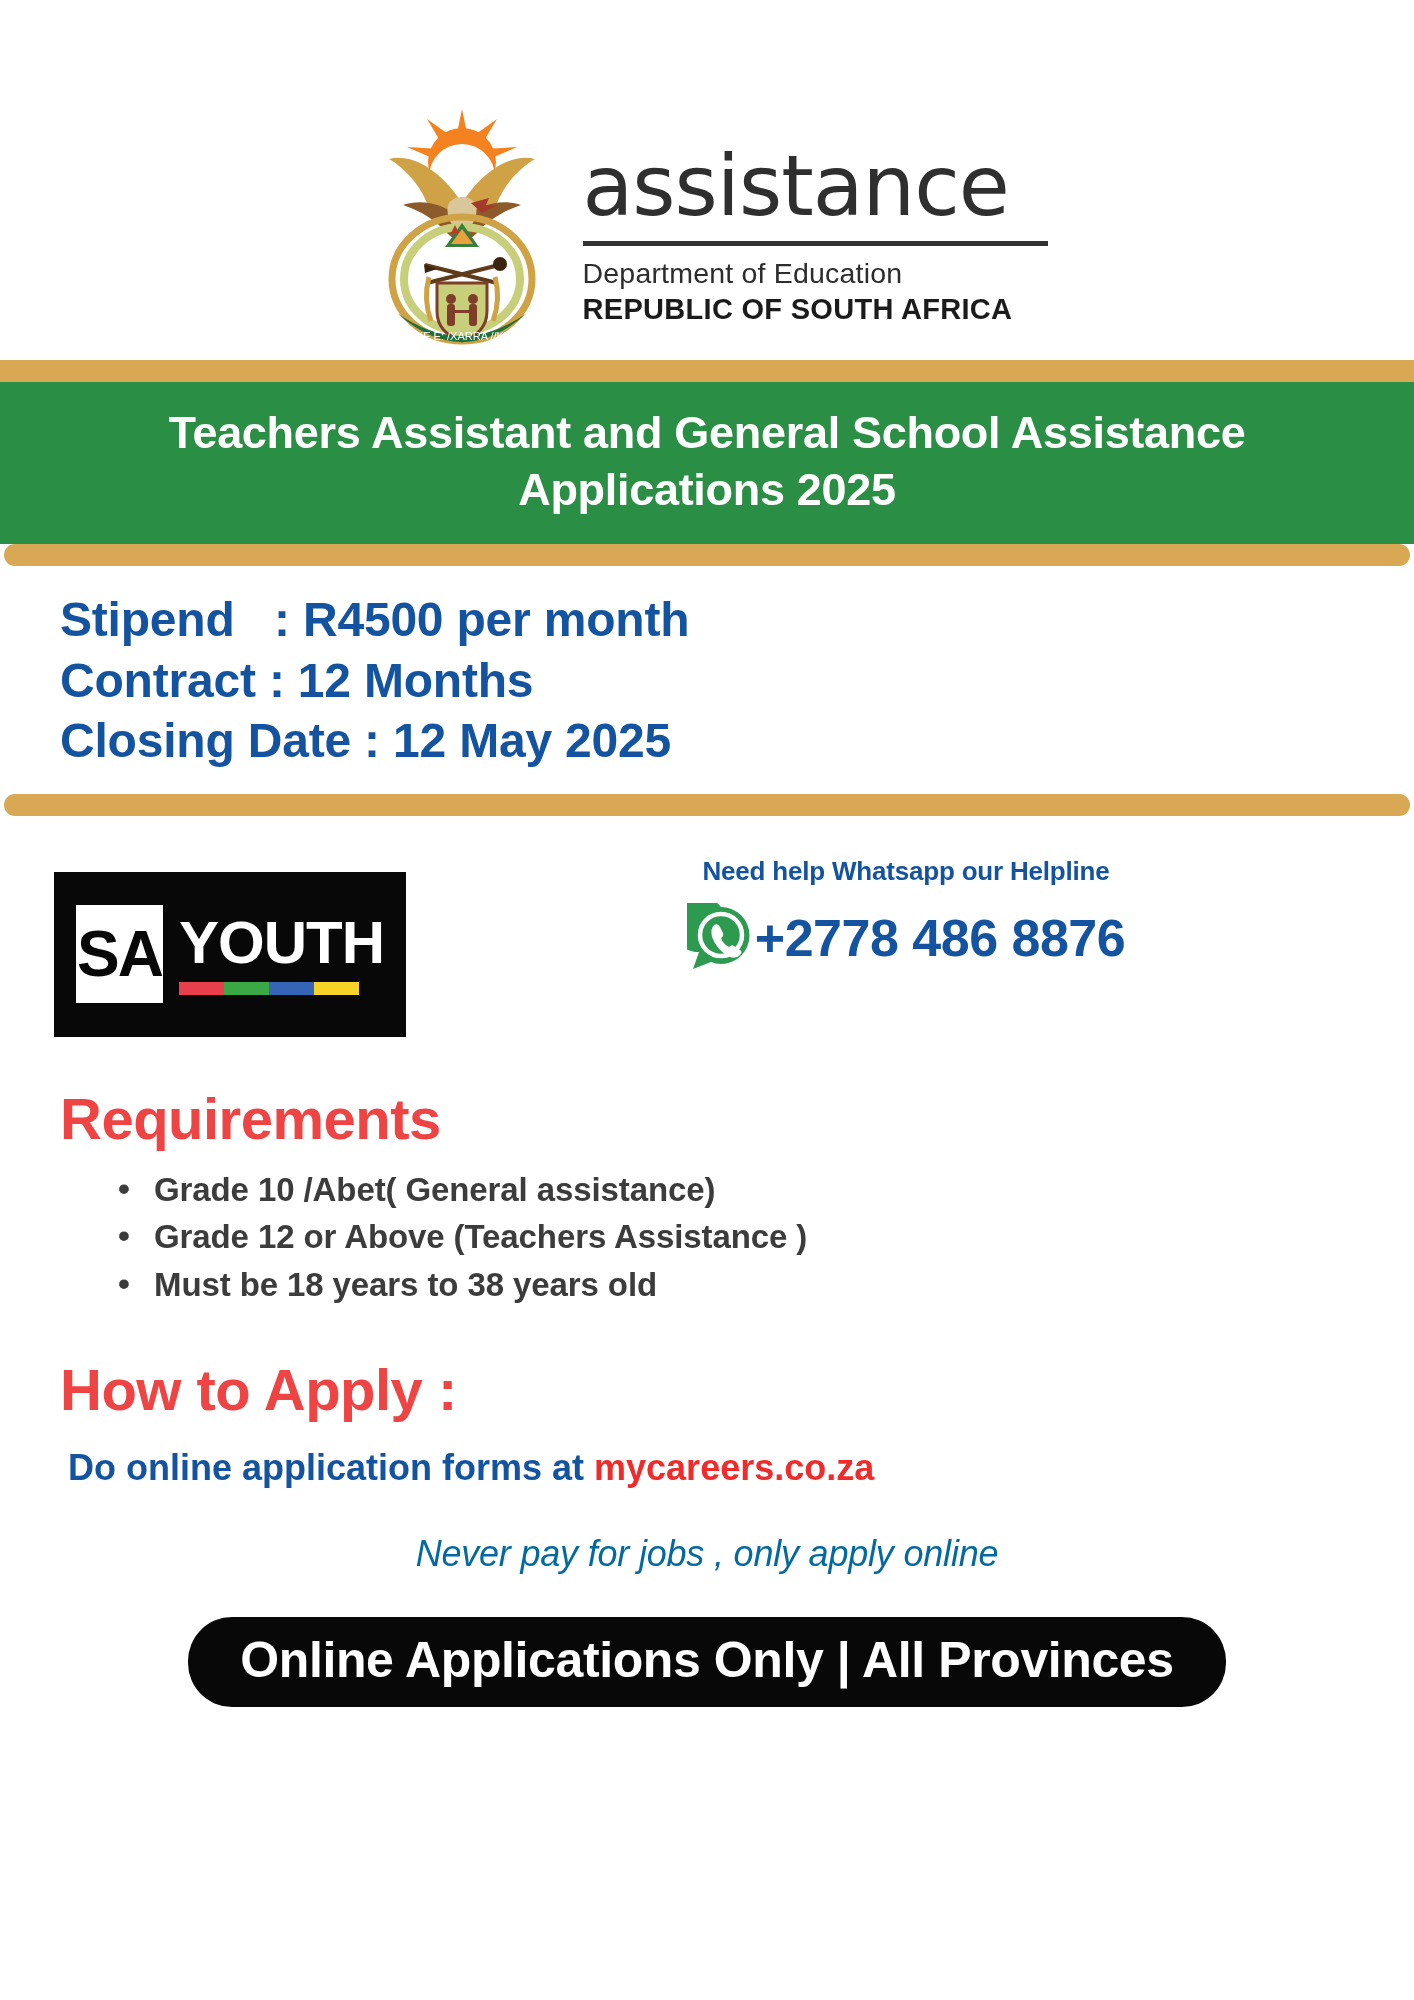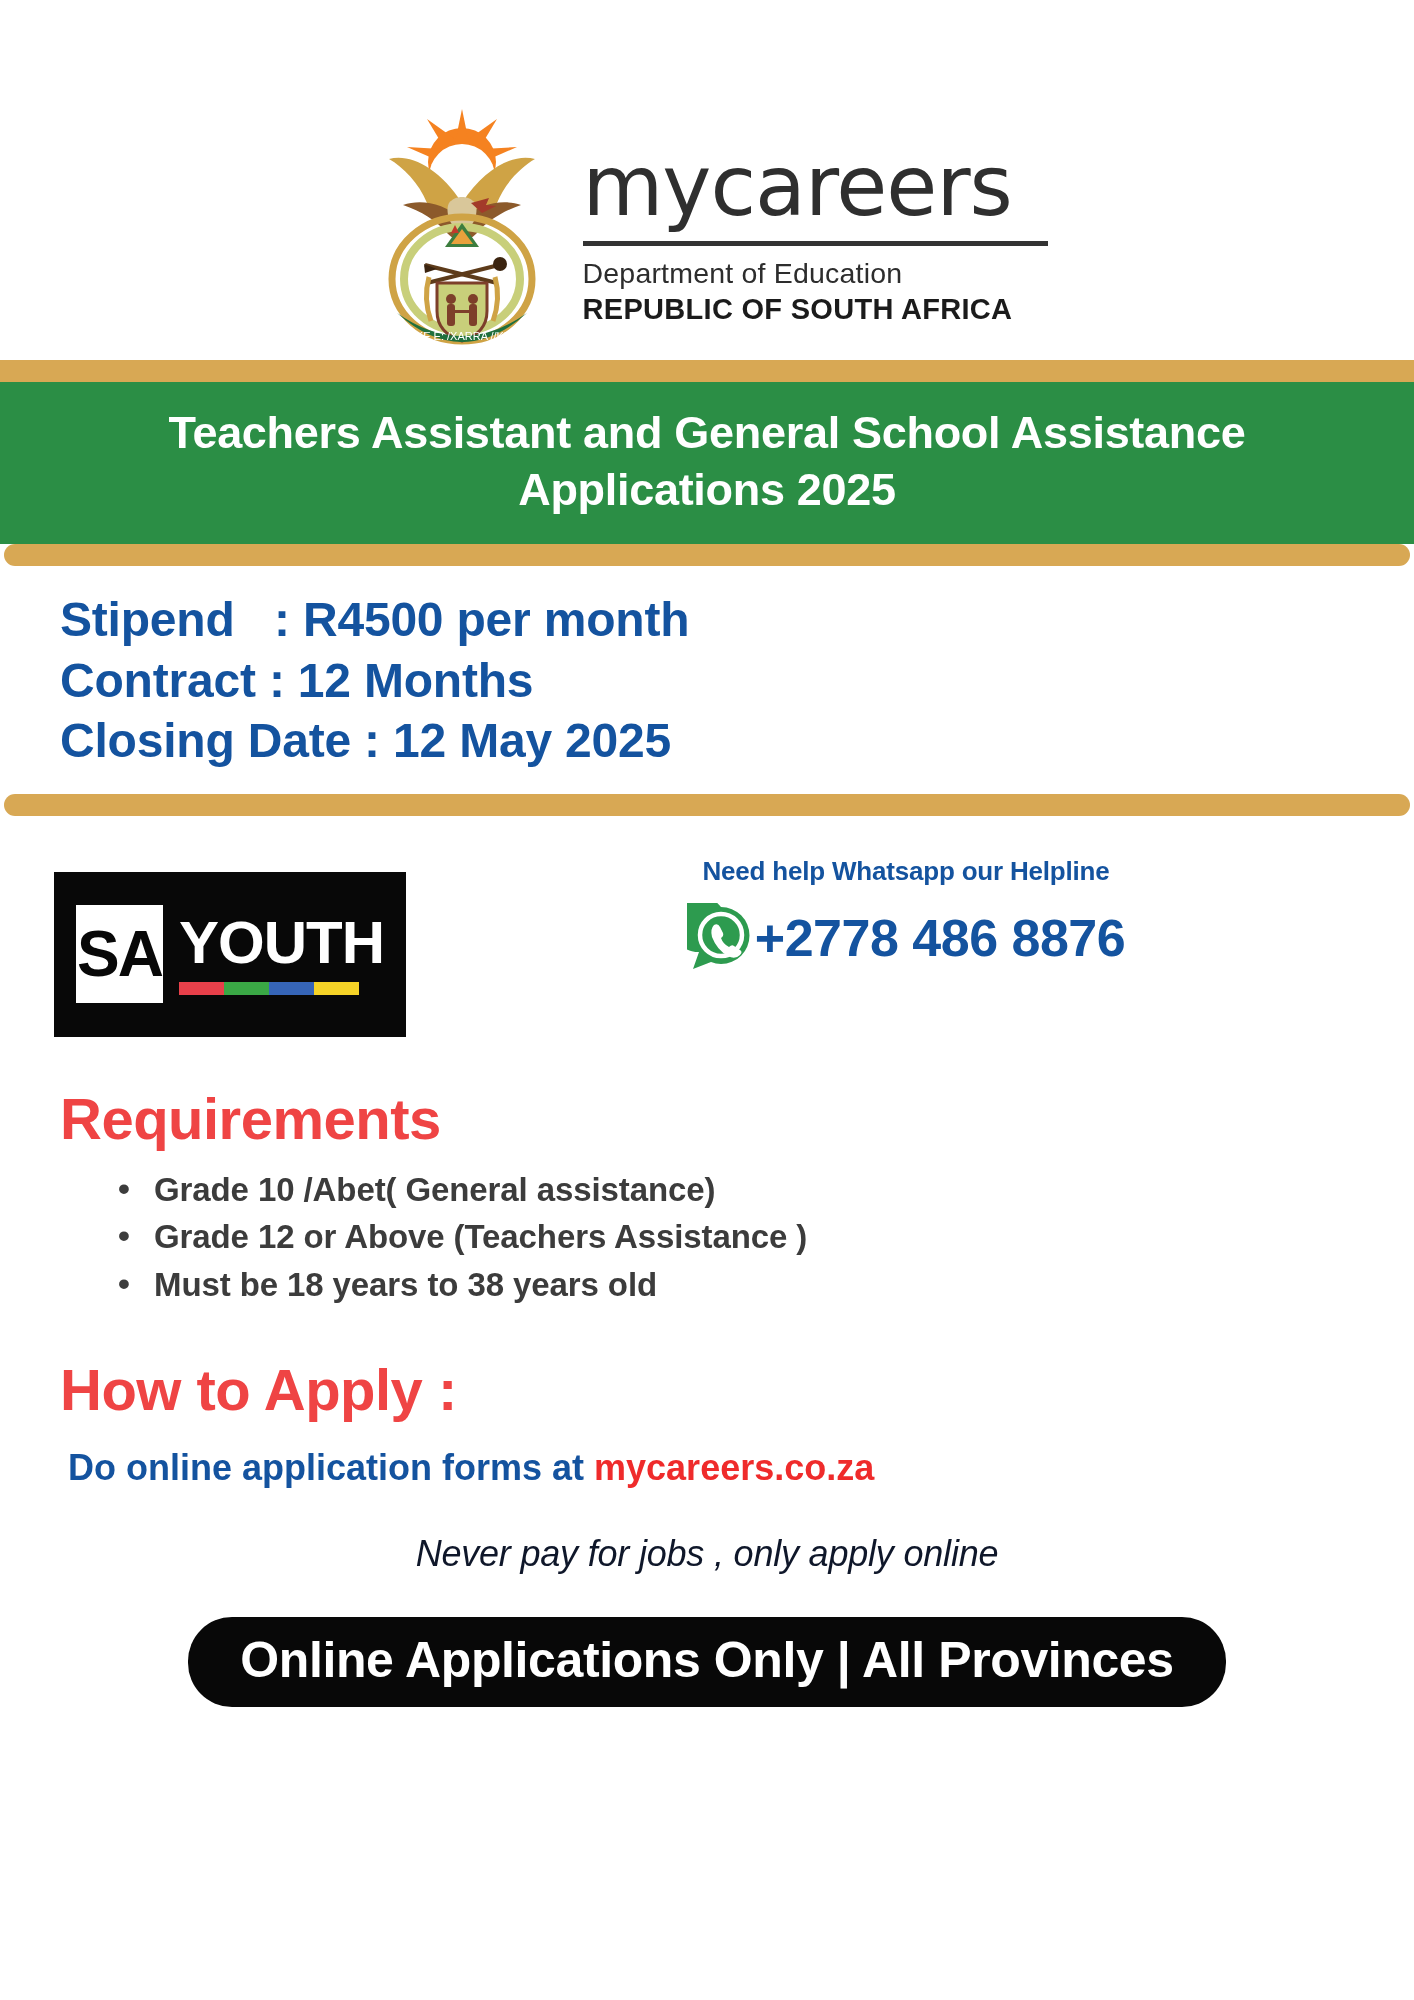--- a/index.html
+++ b/index.html
@@ -96,21 +96,21 @@
     content:"•"; position:absolute; left:0; top:-2px; font-size:34px; color:#3c3c3c;
   }
 
   
   .apply-line {
     padding:24px 0 0 68px; font-size:36px; font-weight:bold; color:#14539f;
   }
   .apply-line .site { color:#ef2b2b; }
   .never {
     text-align:center; padding:44px 0 0 0; font-size:36px;
-    font-style:italic; color:#0f172a; letter-spacing:-.2px;
+    font-style:italic; color:#0369a1; letter-spacing:-.2px;
   }
 
   
   .footer-wrap { display:flex; justify-content:center; padding-top:42px; }
   .footer-pill {
     background:#080808; color:#fff; border-radius:44px;
     padding:14px 52px 18px 52px; font-size:50px; font-weight:bold;
     letter-spacing:-.4px;
   }
 </style>
@@ -169,21 +169,21 @@
             <rect x="86" y="203" width="18" height="3"></rect>
           </g>
 
           <path d="M30 206 q65 46 130 0 q-65 58 -130 0 Z" fill="#1f6f3d"></path>
           <text x="95" y="233" font-size="11" fill="#ffffff" text-anchor="middle" font-family="Liberation Sans, sans-serif">!KE E: /XARRA //KE</text>
         </g>
       </svg>
     </div>
 
     <div class="logo-text">
-      <div class="logo-word">mycareers</div>
+      <div class="logo-word">assistance</div>
       <div class="logo-rule"></div>
       <div class="logo-sub1">Department of Education</div>
       <div class="logo-sub2">REPUBLIC OF SOUTH AFRICA</div>
     </div>
   </div>
 
   <div class="gold-band-full"></div>
 
   <div class="green-band">
     <div class="line">Teachers Assistant and General School Assistance</div>

